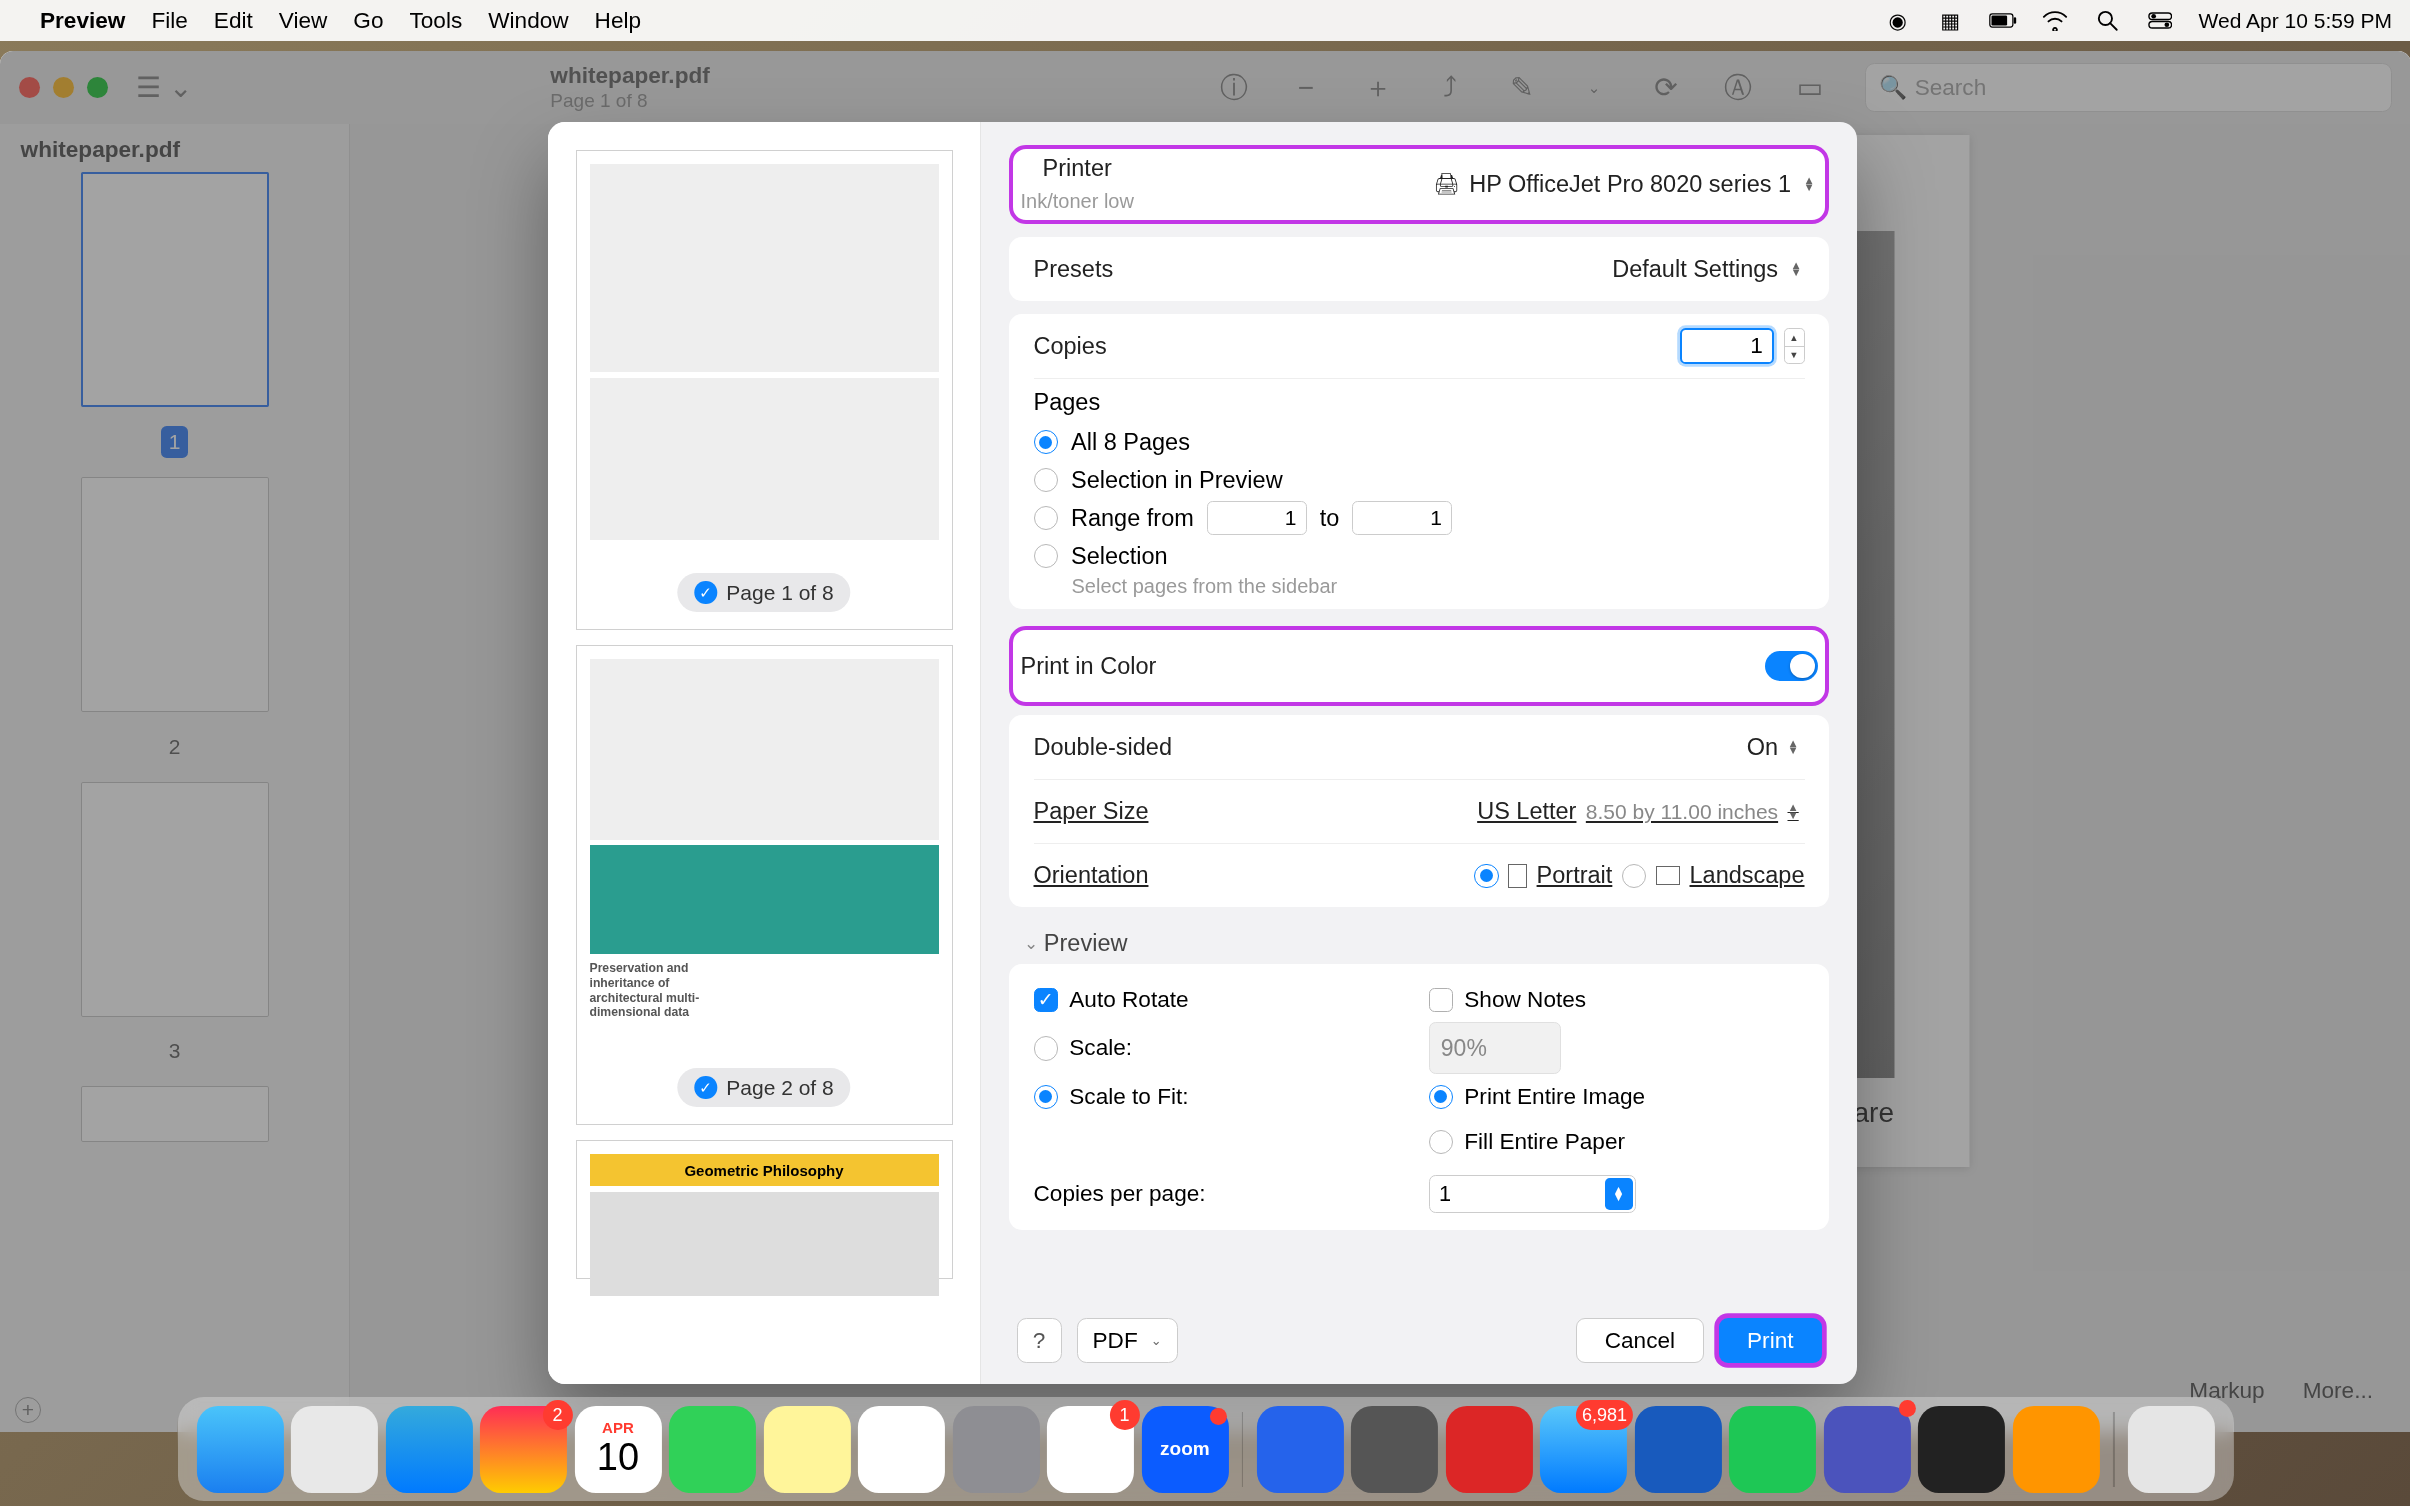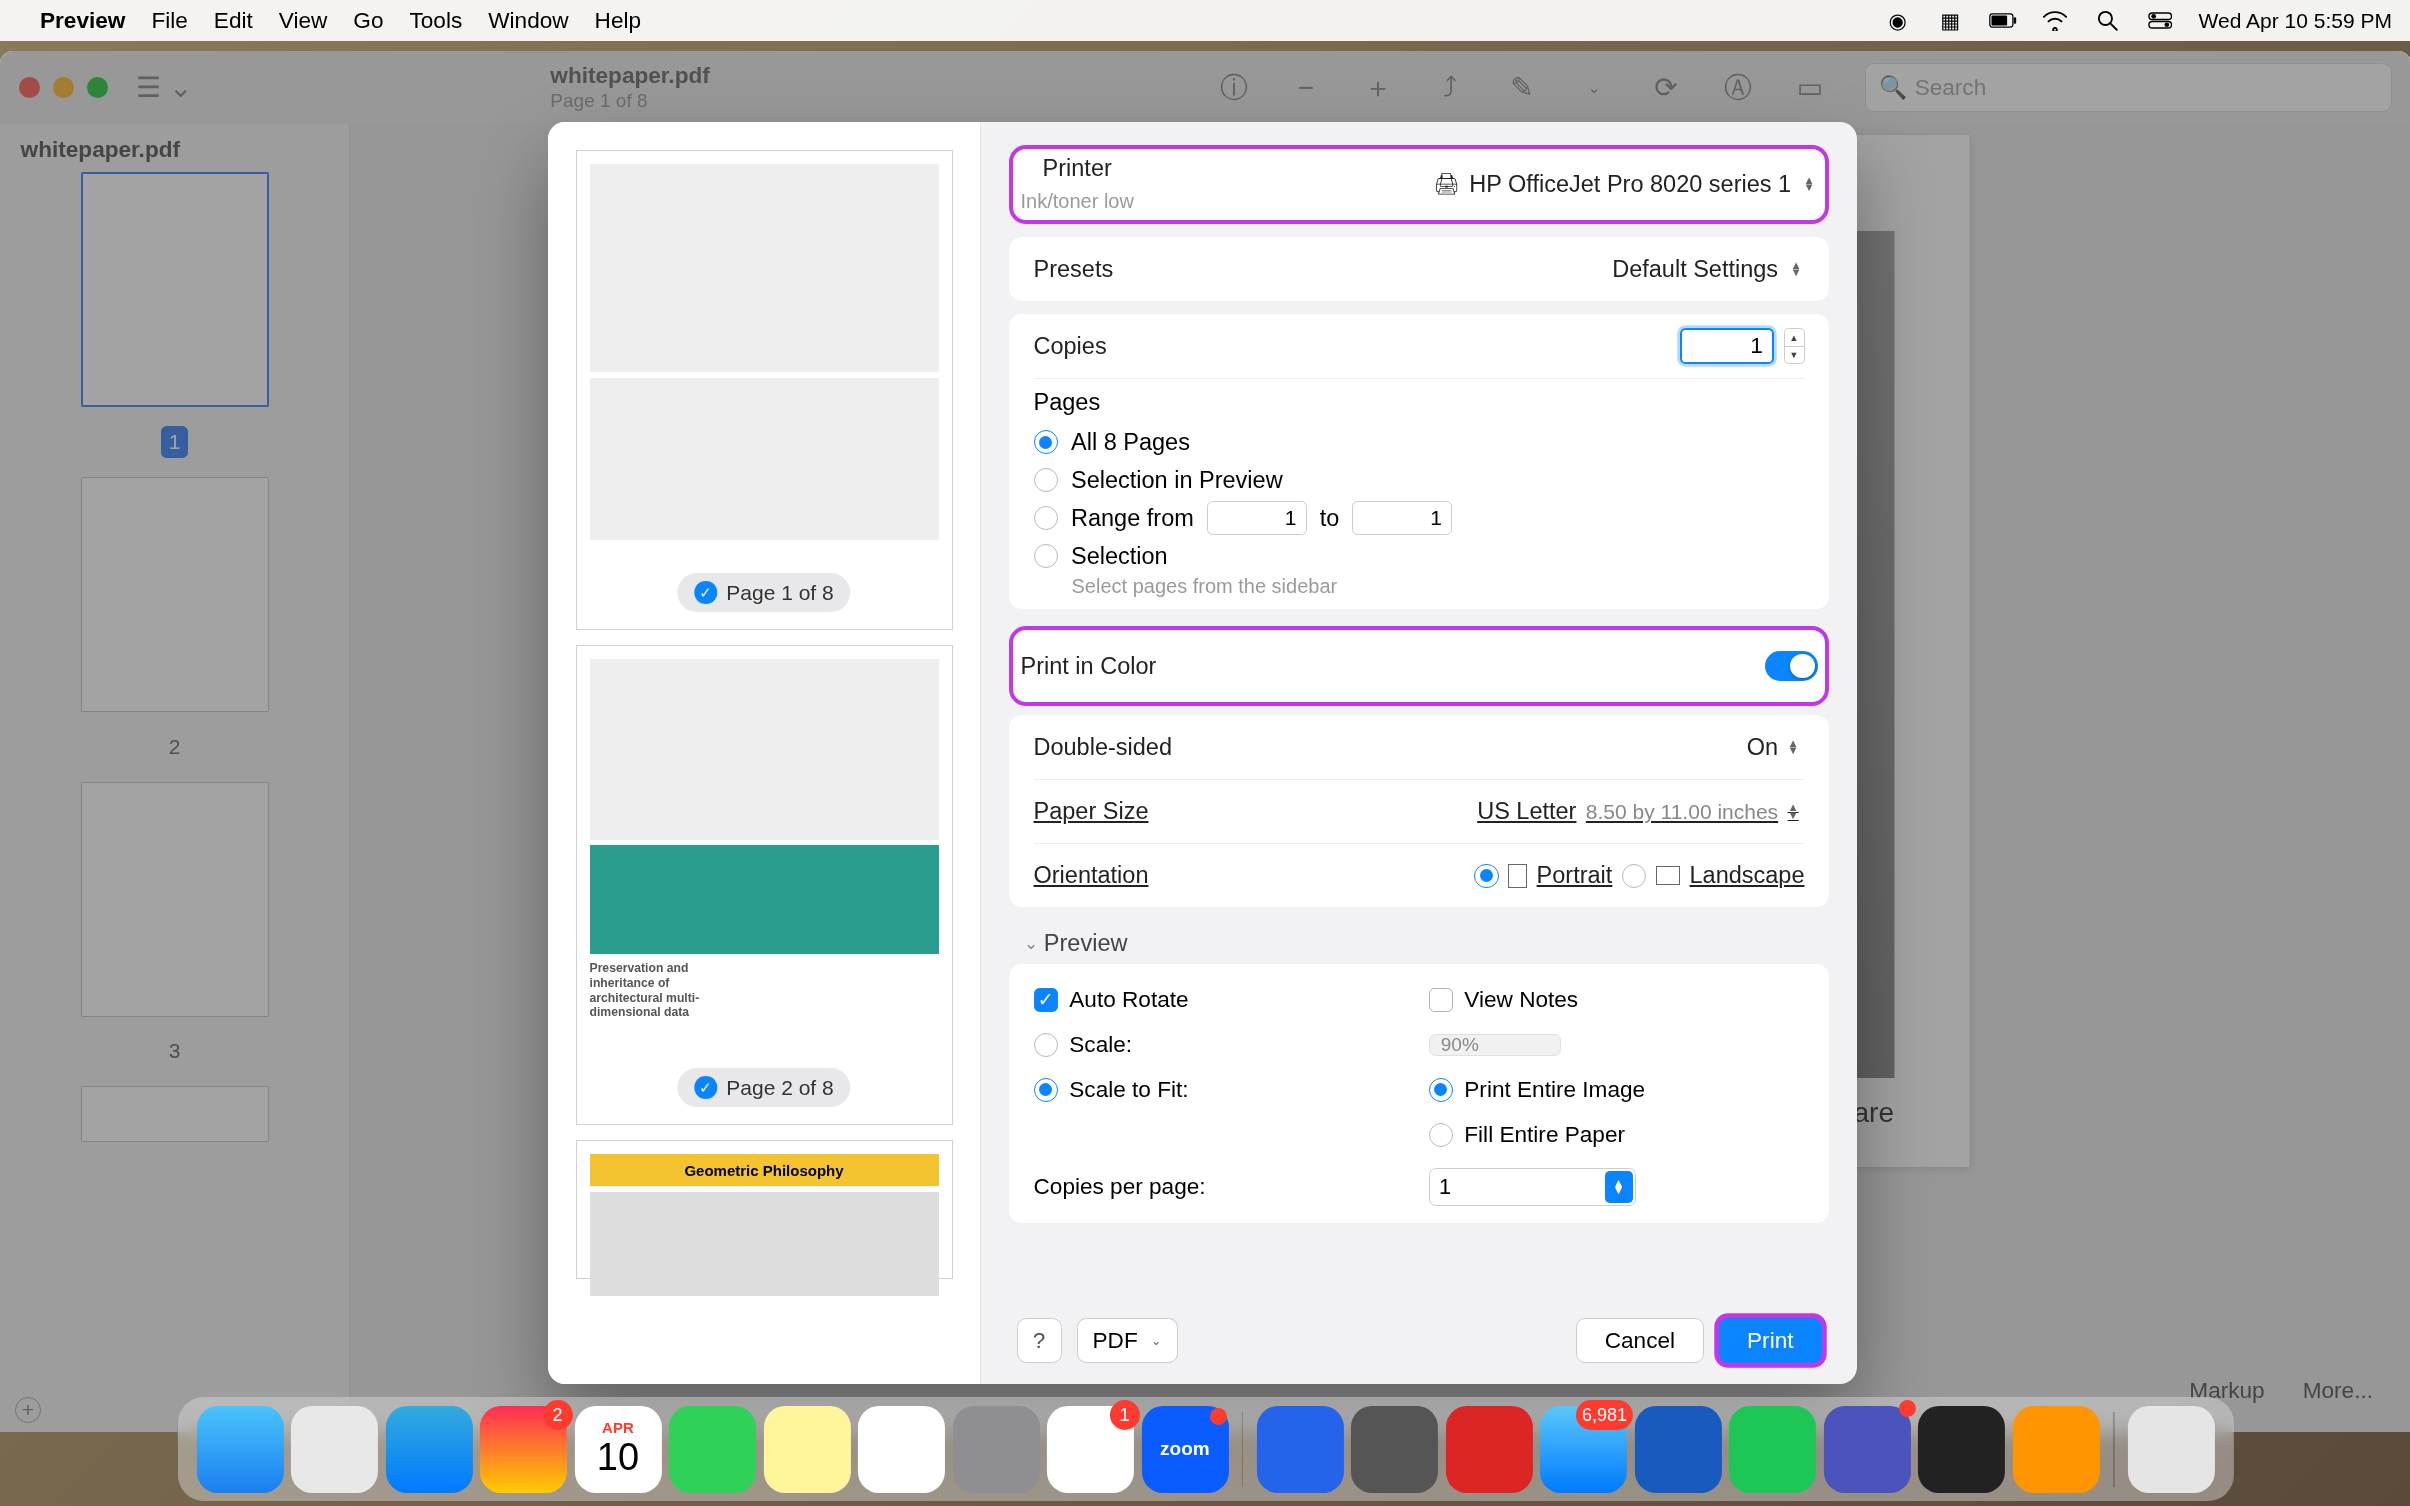--- a/index.html
+++ b/index.html
@@ -76,21 +76,21 @@
 .toggle{ width:53px; height:30px; border-radius:15px; background:#0a84ff; position:relative;}
 .toggle::after{ content:""; position:absolute; right:2.8px; top:2.8px; width:24.5px; height:24.5px; background:#fff; border-radius:50%; box-shadow:0 0.9px 2.8px rgba(0,0,0,.3);}
 
 .section-title{ font-size:23.5px; color:#444; margin:15px 0 7.5px 15px; display:flex; align-items:center; gap:5.6px;}
 .section-title::before{content:"⌄"; font-size:17px; color:#888;}
 
 .subcard{ background:#fff; border-radius:13px; padding:13px 24.5px;}
 .subrow{ display:flex; align-items:center; gap:19px; font-size:22.6px; min-height:45px;}
 .subrow .col{ width:50%; display:flex; align-items:center; gap:11.3px;}
 
-.scale-box{ width:132px; height:22px; background:#f1f1f1; border:0.9px solid #e0e0e0; border-radius:6.6px; padding:0 11.3px; font-size:19px; color:#888; display:flex; align-items:center;}
+.scale-box{ width:132px; height:52px; background:#f1f1f1; border:0.9px solid #e0e0e0; border-radius:6.6px; padding:0 11.3px; font-size:23px; color:#888; display:flex; align-items:center;}
 
 .cps-select{ width:207px; height:38px; border:0.9px solid #ccc; border-radius:6.6px; padding:0 9.4px; display:flex; align-items:center; font-size:21.7px; position:relative; background:#fff;}
 .cps-select .arr{ position:absolute; right:1.9px; top:1.9px; bottom:1.9px; width:28px; background:#0a84ff; border-radius:4.7px; display:flex; align-items:center; justify-content:center; color:#fff; font-size:12.2px; flex-direction:column; line-height:7.5px;}
 
 .footer{ margin-top:auto; padding:21px 7.5px 21px; display:flex; align-items:center; gap:15px;}
 .help{ width:45px; height:45px; border:0.9px solid #ccc; border-radius:9.4px; background:#fff; display:flex; align-items:center; justify-content:center; font-size:22.6px; color:#555;}
 .pdf-dd{ height:45px; padding:0 15px; border:0.9px solid #ccc; border-radius:9.4px; background:#fff; display:flex; align-items:center; gap:13px; font-size:22.6px;}
 .btn{ height:45px; padding:0 28px; border-radius:9px; font-size:22.6px; display:flex; align-items:center; border:0.9px solid #ccc; background:#fff;}
 .btn.primary{ background:#0a84ff; color:#fff; border:none; box-shadow:0 0 0 4.7px #c237e6; }
 
@@ -357,21 +357,21 @@
         <span>Preview</span>
       </div>
     <div class="subcard">
       <div class="subrow">
         <div class="col">
             <span class="checkbox on"></span>
             <span>Auto Rotate</span>
           </div>
         <div class="col">
             <span class="checkbox"></span>
-            <span>View Notes</span>
+            <span>Show Notes</span>
           </div>
       </div>
       <div class="subrow">
         <div class="col">
             <span class="radio"></span>
             <span>Scale:</span>
           </div>
         <div class="col">
             <div class="scale-box">
               <span>90%</span>

